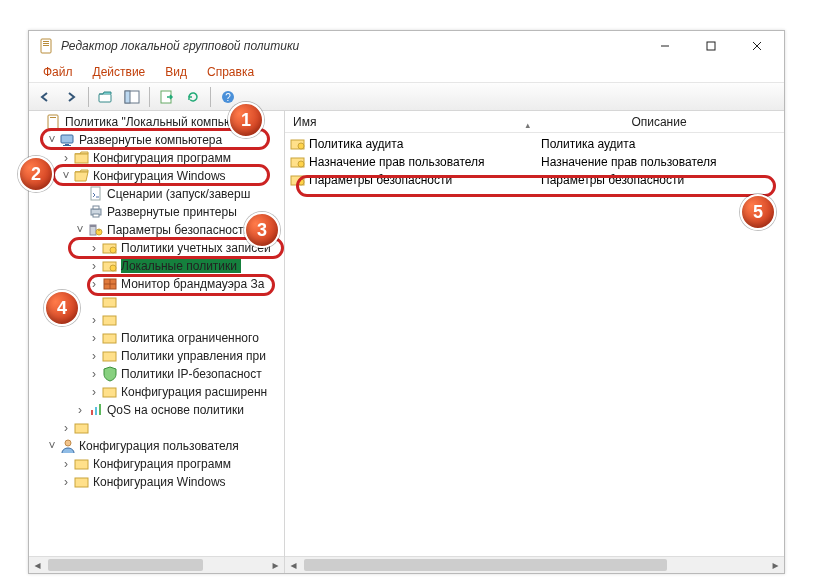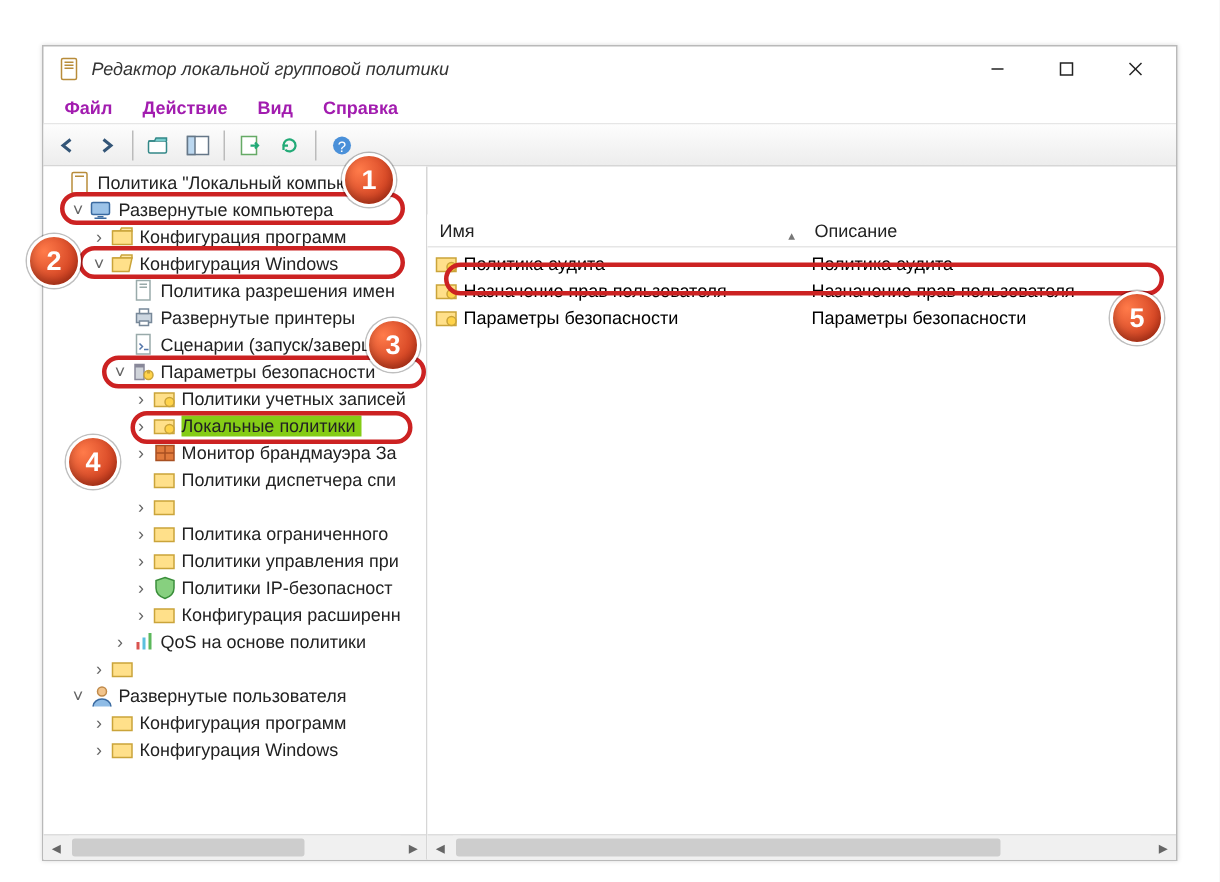--- a/index.html
+++ b/index.html
@@ -12,53 +12,53 @@
     box-shadow: 0 0 3px rgba(0,0,0,0.15);
   }
   
   .titlebar { height: 30px; display: flex; align-items: center; padding: 0 4px; font-style: italic; }
   .titlebar .ico { width: 16px; height: 16px; margin: 0 6px; }
   .titlebar .title { flex: 1; color: #333; }
   .winbtns { display: flex; }
   .winbtn { width: 46px; height: 30px; display: flex; align-items: center; justify-content: center; color: #333; }
   
   .menubar { height: 22px; display: flex; align-items: center; padding: 0 6px; gap: 4px; border-bottom: 1px solid #e6e6e6; }
-  .menuitem { padding: 2px 8px; color: #a21caf; font-weight: bold; }
+  .menuitem { padding: 2px 8px; color: #c2410c; }
   
   .toolbar { height: 28px; display: flex; align-items: center; padding: 0 4px; gap: 2px; border-bottom: 1px solid #d6d6d6; background: linear-gradient(#fdfdfd,#ededed); }
   .tsep { width: 1px; height: 20px; background: #bbb; margin: 0 3px; }
   .tbtn { width: 24px; height: 22px; display: flex; align-items: center; justify-content: center; border: 1px solid transparent; border-radius: 2px; }
   
   .body { flex: 1; display: flex; min-height: 0; }
   .pane { display: flex; flex-direction: column; min-height: 0; background: #fff; }
   .pane.left { width: 256px; border-right: 1px solid #d6d6d6; }
-  .pane.right { flex: 1; margin-top: 32px; }
+  .pane.right { flex: 1; }
   .scrollwrap { flex: 1; overflow: hidden; position: relative; }
   .scrollbar-h {
     height: 17px; border-top: 1px solid #ddd; background: #f0f0f0; display: flex; align-items: center;
   }
   .scrollbar-h .arrow { width: 17px; height: 16px; display: flex; align-items: center; justify-content: center; color: #666; }
   .scrollbar-h .track { flex: 1; height: 16px; background: #f0f0f0; position: relative; }
   .scrollbar-h .thumb { position: absolute; top: 2px; height: 12px; background: #cdcdcd; border-radius: 2px; }
   .pane.left .thumb { left: 2px; width: 70%; }
   .pane.right .thumb { left: 2px; width: 78%; }
   
   .tree { padding: 2px 0 2px 2px; color: #222; white-space: nowrap; }
   .row { display: flex; align-items: center; height: 18px; }
   .exp { width: 14px; height: 14px; display: inline-flex; align-items: center; justify-content: center; color: #646464; cursor: default; }
   .exp.empty { visibility: hidden; }
   .ico16 { width: 16px; height: 16px; margin: 0 3px 0 1px; flex-shrink: 0; }
   .lbl { padding-right: 4px; }
-  .sel .lbl { background: #84cc16; }
+  .sel .lbl { background: #15803d; }
   
   .listhdr { height: 22px; display: flex; align-items: center; background: #fff; border-bottom: 1px solid #e6e6e6; }
   .listhdr .col { padding: 0 8px; color: #222; border-right: 1px solid transparent; position: relative; }
   .listhdr .col.sorted::after { content:"▴"; font-size: 9px; color:#777; position:absolute; right: 4px; top: 5px;}
   .col.name { width: 250px; }
-  .col.desc { flex: 1; }
+  .col.desc { flex: 1; text-align: center; }
   .listbody { padding-top: 2px; }
   .lrow { display: flex; align-items: center; height: 18px; }
   .lrow .ncell { width: 250px; display: flex; align-items: center; padding-left: 4px; }
   .lrow .dcell { flex: 1; padding-left: 6px; }
   
   .ann-ring {
     position: absolute; border: 3px solid #cc2222; border-radius: 999px; pointer-events: none;
   }
   .ann-bubble {
     position: absolute; width: 36px; height: 36px; border-radius: 50%;
@@ -194,47 +194,38 @@
 
             <div class="row" style="padding-left:28px">
               <span class="exp">˅</span>
               <span class="ico16"><svg viewBox="0 0 16 16">
                     <path d="M1 4h5l1-2h7v2H1z" fill="#ffe9a8" stroke="#caa43a"></path>
                     <path d="M1 4h13l-2 9H1z" fill="#ffe08a" stroke="#caa43a"></path>
                   </svg></span>
               <span class="lbl">Конфигурация Windows</span>
             </div>
 
+
             <div class="row" style="padding-left:42px">
               <span class="exp empty"></span>
               <span class="ico16"><svg viewBox="0 0 16 16">
                     <rect x="3" y="1" width="9" height="13" fill="#fff" stroke="#9aa"></rect>
-                    <rect x="5" y="3" width="5" height="1" fill="#9aa"></rect>
-                    <rect x="5" y="5" width="5" height="1" fill="#9aa"></rect>
-                  </svg></span>
-              <span class="lbl">Политика разрешения имен</span>
+                    <path d="M5 7l2 2-2 2M8 11h3" stroke="#57a" fill="none"></path>
+                  </svg></span>
+              <span class="lbl">Сценарии (запуск/заверш</span>
             </div>
 
             <div class="row" style="padding-left:42px">
               <span class="exp empty"></span>
               <span class="ico16"><svg viewBox="0 0 16 16">
                     <rect x="3" y="5" width="10" height="6" fill="#ccd6e0" stroke="#789"></rect>
                     <rect x="5" y="2" width="6" height="3" fill="#fff" stroke="#789"></rect>
                     <rect x="5" y="10" width="6" height="3" fill="#fff" stroke="#789"></rect>
                   </svg></span>
               <span class="lbl">Развернутые принтеры</span>
-            </div>
-
-            <div class="row" style="padding-left:42px">
-              <span class="exp empty"></span>
-              <span class="ico16"><svg viewBox="0 0 16 16">
-                    <rect x="3" y="1" width="9" height="13" fill="#fff" stroke="#9aa"></rect>
-                    <path d="M5 7l2 2-2 2M8 11h3" stroke="#57a" fill="none"></path>
-                  </svg></span>
-              <span class="lbl">Сценарии (запуск/заверш</span>
             </div>
 
             <div class="row" style="padding-left:42px">
               <span class="exp">˅</span>
               <span class="ico16"><svg viewBox="0 0 16 16">
                     <rect x="2" y="3" width="6" height="10" fill="#d0d4da" stroke="#889"></rect>
                     <rect x="2" y="3" width="6" height="2" fill="#889"></rect>
                     <circle cx="11" cy="10" r="3" fill="#ffd34a" stroke="#caa43a"></circle>
                     <rect x="10" y="7" width="2" height="2" fill="#caa43a"></rect>
                   </svg></span>
@@ -267,21 +258,20 @@
                     <line x1="8" y1="3" x2="8" y2="13" stroke="#a85022"></line>
                   </svg></span>
               <span class="lbl">Монитор брандмауэра За</span>
             </div>
 
             <div class="row" style="padding-left:56px">
               <span class="exp empty"></span>
               <span class="ico16"><svg viewBox="0 0 16 16">
                     <rect x="1" y="4" width="13" height="9" fill="#ffe08a" stroke="#caa43a"></rect>
                   </svg></span>
-              <span class="lbl">Политики диспетчера спи</span>
             </div>
 
             <div class="row" style="padding-left:56px">
               <span class="exp">›</span>
               <span class="ico16"><svg viewBox="0 0 16 16">
                     <rect x="1" y="4" width="13" height="9" fill="#ffe08a" stroke="#caa43a"></rect>
                   </svg></span>
             </div>
 
             <div class="row" style="padding-left:56px">
@@ -332,21 +322,21 @@
                     <rect x="1" y="4" width="13" height="9" fill="#ffe08a" stroke="#caa43a"></rect>
                   </svg></span>
             </div>
 
             <div class="row" style="padding-left:14px">
               <span class="exp">˅</span>
               <span class="ico16"><svg viewBox="0 0 16 16">
                     <circle cx="8" cy="5" r="3" fill="#f2c48c" stroke="#c08a4a"></circle>
                     <path d="M2 15c0-3 3-5 6-5s6 2 6 5" fill="#8fbce6" stroke="#3a6aa0"></path>
                   </svg></span>
-              <span class="lbl">Развернутые пользователя</span>
+              <span class="lbl">Конфигурация пользователя</span>
             </div>
 
             <div class="row" style="padding-left:28px">
               <span class="exp">›</span>
               <span class="ico16"><svg viewBox="0 0 16 16">
                     <rect x="1" y="4" width="13" height="9" fill="#ffe08a" stroke="#caa43a"></rect>
                   </svg></span>
               <span class="lbl">Конфигурация программ</span>
             </div>
 

